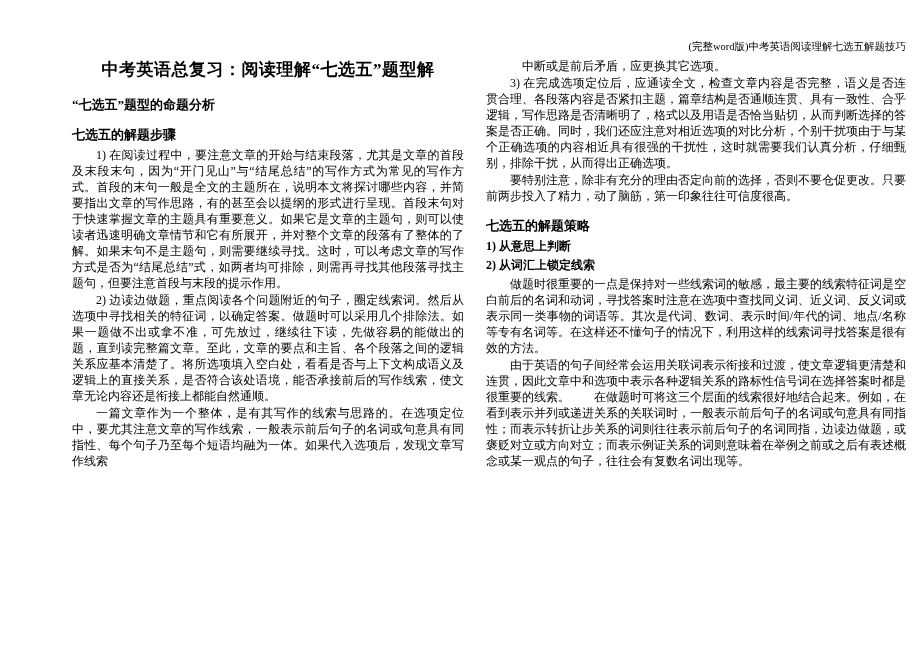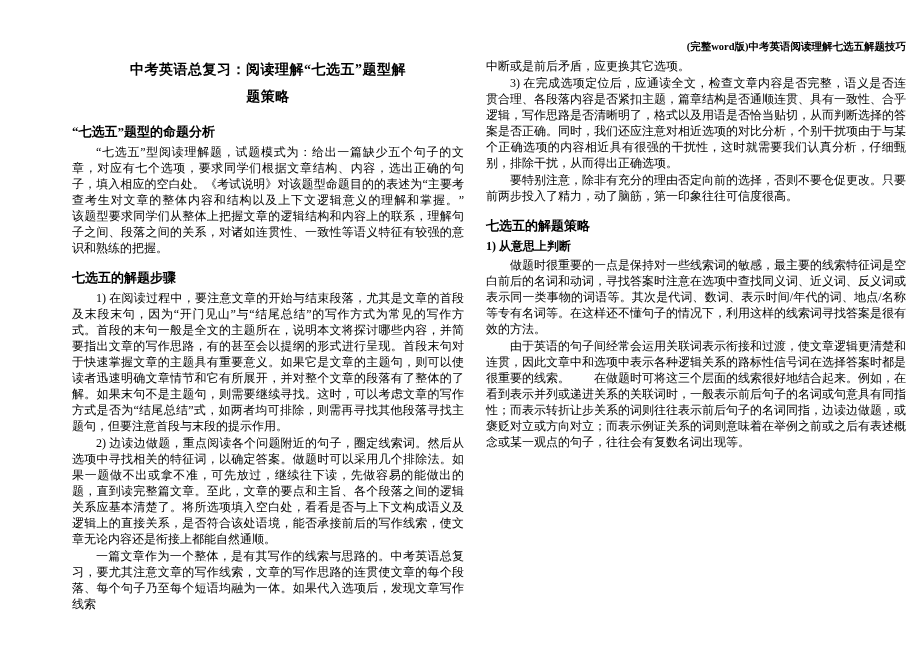--- a/index.html
+++ b/index.html
@@ -19,21 +19,21 @@
   .columns {
     position: absolute;
     top: 40px; left: 72px; right: 14px;
     display: flex;
     gap: 22px;
   }
   .col-left  { width: 392px; flex: 0 0 392px; }
   .col-right { flex: 1; min-width: 0; }
 
   .doc-title {
-    font-size: 14px;
+    font-size: 17px;
     font-weight: bold;
     text-align: center;
     line-height: 27px;
     margin: 16px 10px 12px 10px;
     letter-spacing: 0.5px;
   }
   .sec {
     font-size: 13px;
     font-weight: bold;
     line-height: 17px;
@@ -45,63 +45,61 @@
     line-height: 17px;
     margin: 2px 0 2px 0;
   }
   .para {
     font-size: 12px;
     line-height: 16px;
     text-align: justify;
     text-indent: 2em;
     margin: 0 0 1px 0;
   }
-  .para.no-indent { text-indent: 0; }
+  .para.no-indent { text-indent: 0; margin-left: 36px; }
   .para.mixed { word-spacing: 2px; }
   .header-note {
     font-size: 10.5px;
     line-height: 13px;
     text-align: right;
     margin: 0 0 5px 0;
     white-space: nowrap;
-    font-weight: bold;
   }
 </style>
 </head>
 <body>
 
 <div class="page">
   <div class="columns">
 
     <div class="col-left">
       <div class="doc-title">
         <div>中考英语总复习：阅读理解“七选五”题型解</div>
-        <div>题策略</div>
       </div>
 
       <h2 class="sec">“七选五”题型的命题分析</h2>
-      <p class="para">“七选五”型阅读理解题，试题模式为：给出一篇缺少五个句子的文章，对应有七个选项，要求同学们根据文章结构、内容，选出正确的句子，填入相应的空白处。《考试说明》对该题型命题目的的表述为“主要考查考生对文章的整体内容和结构以及上下文逻辑意义的理解和掌握。”　　该题型要求同学们从整体上把握文章的逻辑结构和内容上的联系，理解句子之间、段落之间的关系，对诸如连贯性、一致性等语义特征有较强的意识和熟练的把握。</p>
 
       <h2 class="sec">七选五的解题步骤</h2>
       <p class="para">1) 在阅读过程中，要注意文章的开始与结束段落，尤其是文章的首段及末段末句，因为“开门见山”与“结尾总结”的写作方式为常见的写作方式。首段的末句一般是全文的主题所在，说明本文将探讨哪些内容，并简要指出文章的写作思路，有的甚至会以提纲的形式进行呈现。首段末句对于快速掌握文章的主题具有重要意义。如果它是文章的主题句，则可以使读者迅速明确文章情节和它有所展开，并对整个文章的段落有了整体的了解。如果末句不是主题句，则需要继续寻找。这时，可以考虑文章的写作方式是否为“结尾总结”式，如两者均可排除，则需再寻找其他段落寻找主题句，但要注意首段与末段的提示作用。</p>
       <p class="para">2) 边读边做题，重点阅读各个问题附近的句子，圈定线索词。然后从选项中寻找相关的特征词，以确定答案。做题时可以采用几个排除法。如果一题做不出或拿不准，可先放过，继续往下读，先做容易的能做出的题，直到读完整篇文章。至此，文章的要点和主旨、各个段落之间的逻辑关系应基本清楚了。将所选项填入空白处，看看是否与上下文构成语义及逻辑上的直接关系，是否符合该处语境，能否承接前后的写作线索，使文章无论内容还是衔接上都能自然通顺。</p>
-      <p class="para">一篇文章作为一个整体，是有其写作的线索与思路的。中考英语总复习，要尤其注意文章的写作线索，文章的写作思路的连贯使文章的每个段落、每个句子乃至每个短语均融为一体。如果代入选项后，发现文章写作线索</p>
+      <p class="para">一篇文章作为一个整体，是有其写作的线索与思路的。在选项定位中，要尤其注意文章的写作线索，一般表示前后句子的名词或句意具有同指性、每个句子乃至每个短语均融为一体。如果代入选项后，发现文章写作线索</p>
     </div>
 
     <div class="col-right">
       <div class="header-note">(完整word版)中考英语阅读理解七选五解题技巧</div>
 
       <p class="para no-indent">中断或是前后矛盾，应更换其它选项。</p>
       <p class="para">3) 在完成选项定位后，应通读全文，检查文章内容是否完整，语义是否连贯合理、各段落内容是否紧扣主题，篇章结构是否通顺连贯、具有一致性、合乎逻辑，写作思路是否清晰明了，格式以及用语是否恰当贴切，从而判断选择的答案是否正确。同时，我们还应注意对相近选项的对比分析，个别干扰项由于与某个正确选项的内容相近具有很强的干扰性，这时就需要我们认真分析，仔细甄别，排除干扰，从而得出正确选项。</p>
       <p class="para">要特别注意，除非有充分的理由否定向前的选择，否则不要仓促更改。只要前两步投入了精力，动了脑筋，第一印象往往可信度很高。</p>
 
       <h2 class="sec">七选五的解题策略</h2>
 
       <div class="sub">1) 从意思上判断</div>
 
+      <div class="sub">2) 从词汇上锁定线索</div>
       <p class="para">做题时很重要的一点是保持对一些线索词的敏感，最主要的线索特征词是空白前后的名词和动词，寻找答案时注意在选项中查找同义词、近义词、反义词或表示同一类事物的词语等。其次是代词、数词、表示时间/年代的词、地点/名称等专有名词等。在这样还不懂句子的情况下，利用这样的线索词寻找答案是很有效的方法。</p>
 
       <p class="para">由于英语的句子间经常会运用关联词表示衔接和过渡，使文章逻辑更清楚和连贯，因此文章中和选项中表示各种逻辑关系的路标性信号词在选择答案时都是很重要的线索。　　在做题时可将这三个层面的线索很好地结合起来。例如，在看到表示并列或递进关系的关联词时，一般表示前后句子的名词或句意具有同指性；而表示转折让步关系的词则往往表示前后句子的名词同指，边读边做题，或褒贬对立或方向对立；而表示例证关系的词则意味着在举例之前或之后有表述概念或某一观点的句子，往往会有复数名词出现等。</p>
 
     </div>
 
   </div>
 </div>
 
 </body></html>

